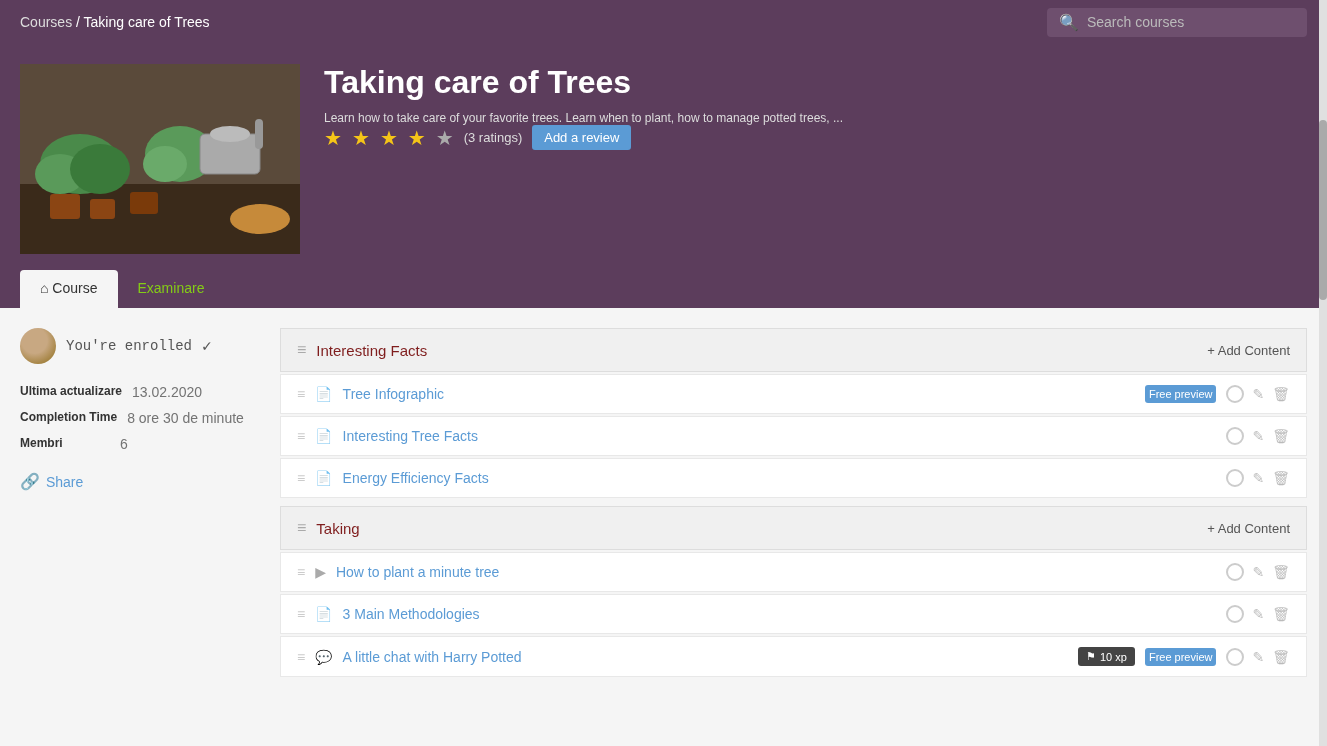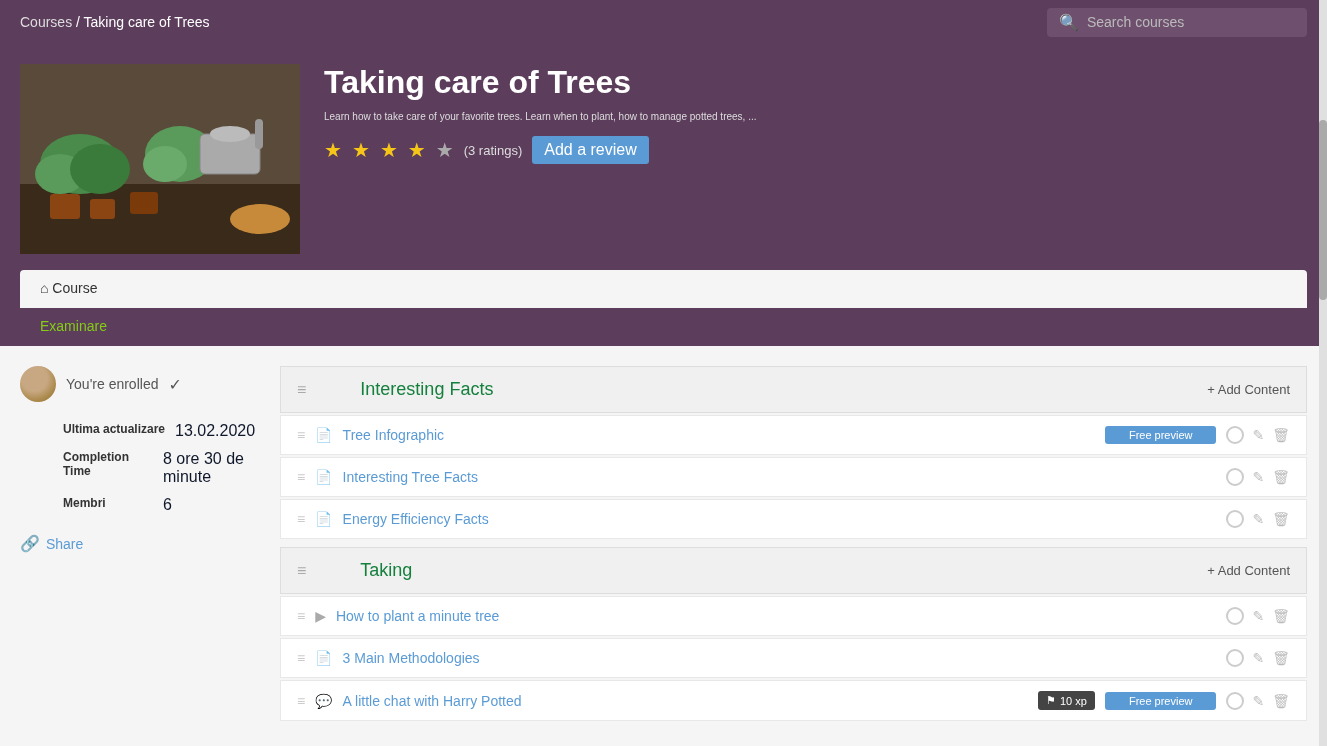--- a/index.html
+++ b/index.html
@@ -55,45 +55,44 @@
     .hero-img-placeholder {
       width: 280px;
       height: 190px;
       background: linear-gradient(135deg, #4a7c59 0%, #3a6b47 30%, #8b6914 60%, #a0522d 80%, #5a5a5a 100%);
       border-radius: 4px;
       flex-shrink: 0;
       position: relative;
     }
     .hero-content { flex: 1; color: #fff; }
     .hero-title { font-size: 32px; font-weight: bold; margin-bottom: 10px; }
-    .hero-desc { font-size: 10px; color: #ddd; margin-bottom: 14px; }
+    .hero-desc { font-size: 12px; color: #ddd; }
     .hero-rating {
       display: flex;
       align-items: center;
       gap: 10px;
       margin-bottom: 10px;
     }
     .stars { color: #f5c518; font-size: 20px; }
     .star-empty { color: #aaa; font-size: 20px; }
     .rating-count { color: #ddd; font-size: 13px; }
     .add-review-btn {
       background: #5b9bd5;
       color: #fff;
       border: none;
       padding: 5px 12px;
       border-radius: 3px;
-      font-size: 16px;
+      font-size: 13px;
       cursor: pointer;
     }
 
     
     .hero-tabs {
       display: flex;
       margin-top: 6px;
-      flex-direction: column;
     }
     .hero-tab {
       padding: 10px 20px;
       color: #84cc16;
       font-size: 14px;
       cursor: pointer;
       border-bottom: 2px solid transparent;
     }
     .hero-tab.active {
       background: #f5f5f5;
@@ -115,40 +114,41 @@
       flex-shrink: 0;
       padding-right: 20px;
     }
     .enrolled-row {
       display: flex;
       align-items: center;
       gap: 10px;
       margin-bottom: 20px;
       color: #555;
       font-size: 14px;
+      font-family: Liberation Mono, monospace;
     }
     .avatar {
       width: 36px;
       height: 36px;
       border-radius: 50%;
       background: #888;
       overflow: hidden;
       flex-shrink: 0;
     }
     .avatar-img {
       width: 100%;
       height: 100%;
       background: radial-gradient(circle at 40% 35%, #c8a882 40%, #8b6914 100%);
     }
     .check-icon { color: #555; font-size: 16px; }
 
     .meta-table { margin-bottom: 20px; }
-    .meta-row { display: flex; gap: 10px; margin-bottom: 10px; margin-left: 43px; }
+    .meta-row { display: flex; gap: 10px; margin-bottom: 10px; }
     .meta-label { font-size: 12px; font-weight: bold; color: #333; min-width: 90px; }
-    .meta-value { font-size: 16px; color: #0f172a; }
+    .meta-value { font-size: 14px; color: #737373; }
 
     .share-btn {
       display: flex;
       align-items: center;
       gap: 6px;
       color: #5b9bd5;
       cursor: pointer;
       font-size: 14px;
       background: none;
       border: none;
@@ -161,21 +161,21 @@
       background: #f0f0f0;
       border: 1px solid #ddd;
       display: flex;
       align-items: center;
       justify-content: space-between;
       padding: 12px 16px;
       margin-bottom: 2px;
     }
     .section-left { display: flex; align-items: center; gap: 10px; }
     .drag-icon { color: #aaa; font-size: 16px; }
-    .section-title { font-size: 18px; color: #15803d; font-weight: 500; margin-left: 44px; }
+    .section-title { font-size: 15px; color: #7f1d1d; font-weight: 500; }
     .add-content-btn {
       display: flex;
       align-items: center;
       gap: 6px;
       color: #555;
       font-size: 13px;
       background: none;
       border: none;
       cursor: pointer;
     }
@@ -189,21 +189,21 @@
       margin-bottom: 2px;
       gap: 10px;
     }
     .lesson-drag { color: #ccc; font-size: 14px; flex-shrink: 0; }
     .lesson-icon { color: #aaa; font-size: 14px; flex-shrink: 0; }
     .lesson-title { flex: 1; color: #5b9bd5; font-size: 14px; text-decoration: none; }
     .free-preview-badge {
       background: #5b9bd5;
       color: #fff;
       font-size: 11px;
-      padding: 3px 24px;
+      padding: 3px 4px;
       border-radius: 3px;
       flex-shrink: 0;
     }
     .xp-badge {
       background: #444;
       color: #fff;
       font-size: 11px;
       padding: 3px 8px;
       border-radius: 3px;
       flex-shrink: 0;

